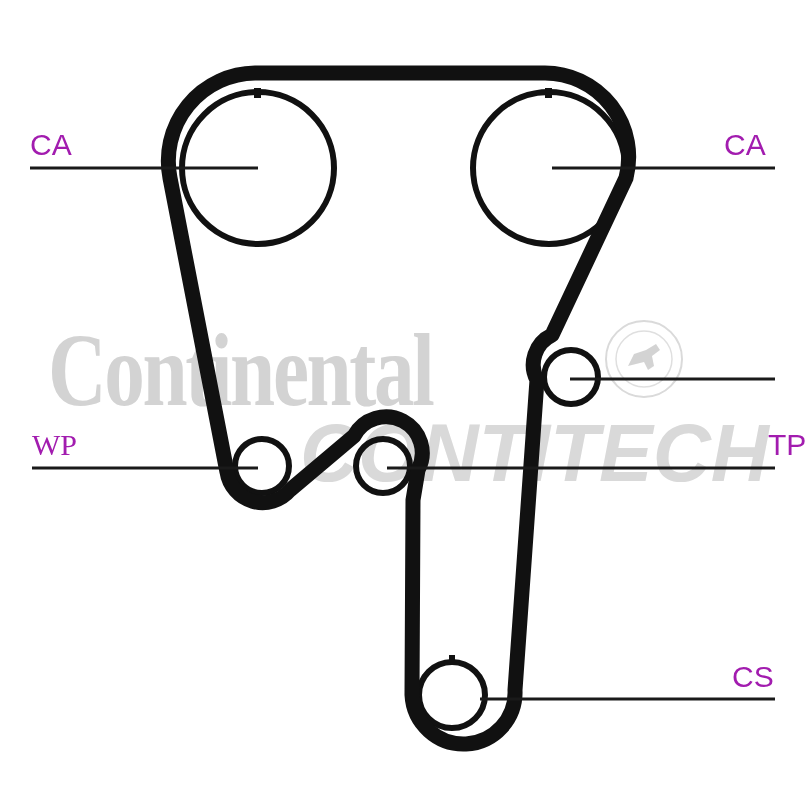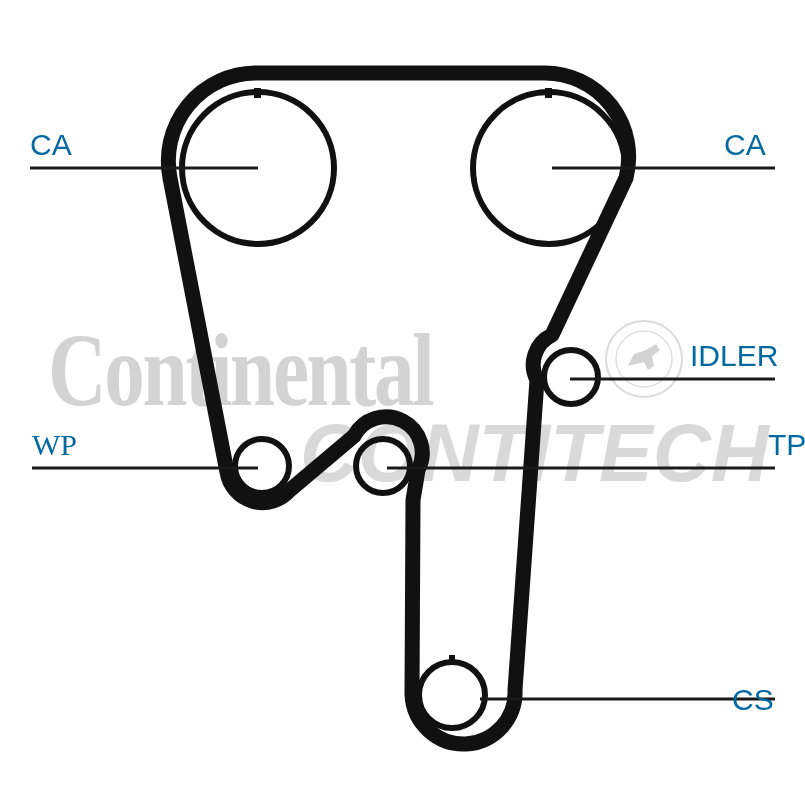--- a/index.html
+++ b/index.html
@@ -1,18 +1,18 @@
 <!DOCTYPE html>
 <html><head>
 <meta charset="utf-8">
 <style>
   html,body{margin:0;padding:0;background:#ffffff;}
   #canvas{position:relative;width:805px;height:805px;background:#ffffff;overflow:hidden;}
   svg{position:absolute;left:0;top:0;}
-  .label{position:absolute;font-family:"Liberation Sans","DejaVu Sans",sans-serif;font-size:30px;color:#0369a1;font-weight:normal;letter-spacing:0px;line-height:1;}
+  .label{position:absolute;font-family:"Liberation Sans","DejaVu Sans",sans-serif;font-size:30px;color:#a21caf;font-weight:normal;letter-spacing:0px;line-height:1;}
   .wm1{position:absolute;left:48px;top:318px;font-family:"Liberation Serif","DejaVu Serif",serif;font-weight:bold;font-size:104px;color:#d3d3d3;letter-spacing:-3px;line-height:1;transform:scaleX(0.78);transform-origin:left top;}
   .wm2{position:absolute;left:300px;top:412px;font-family:"Liberation Sans","DejaVu Sans",sans-serif;font-weight:bold;font-style:italic;font-size:82px;color:#d9d9d9;line-height:1;transform:scaleX(0.98);transform-origin:left top;}
 </style>
 </head>
 <body>
 
 <div id="canvas">
 
   <div class="wm1">Continental</div>
   <div class="wm2">CONTITECH</div>
@@ -65,17 +65,16 @@
     <line x1="30" y1="168" x2="258" y2="168" stroke="#1a1a1a" stroke-width="3"></line>
     <line x1="552" y1="168" x2="775" y2="168" stroke="#1a1a1a" stroke-width="3"></line>
     <line x1="570" y1="379" x2="775" y2="379" stroke="#1a1a1a" stroke-width="3"></line>
     <line x1="32" y1="468" x2="258" y2="468" stroke="#1a1a1a" stroke-width="3"></line>
     <line x1="387" y1="468" x2="775" y2="468" stroke="#1a1a1a" stroke-width="3"></line>
     <line x1="480" y1="699" x2="775" y2="699" stroke="#1a1a1a" stroke-width="3"></line>
   </svg>
 
   <div class="label" style="left:30px;top:130px;">CA</div>
   <div class="label" style="left:724px;top:130px;">CA</div>
-  <div class="label" style="left:690px;top:341px;">IDLER</div>
   <div class="label" style="left:32px;top:430px;font-family:Liberation Serif, serif;">WP</div>
   <div class="label" style="left:768px;top:430px;">TP</div>
-  <div class="label" style="left:732px;top:662px;margin-top:23px;">CS</div>
+  <div class="label" style="left:732px;top:662px;">CS</div>
 </div>
 
 </body></html>

